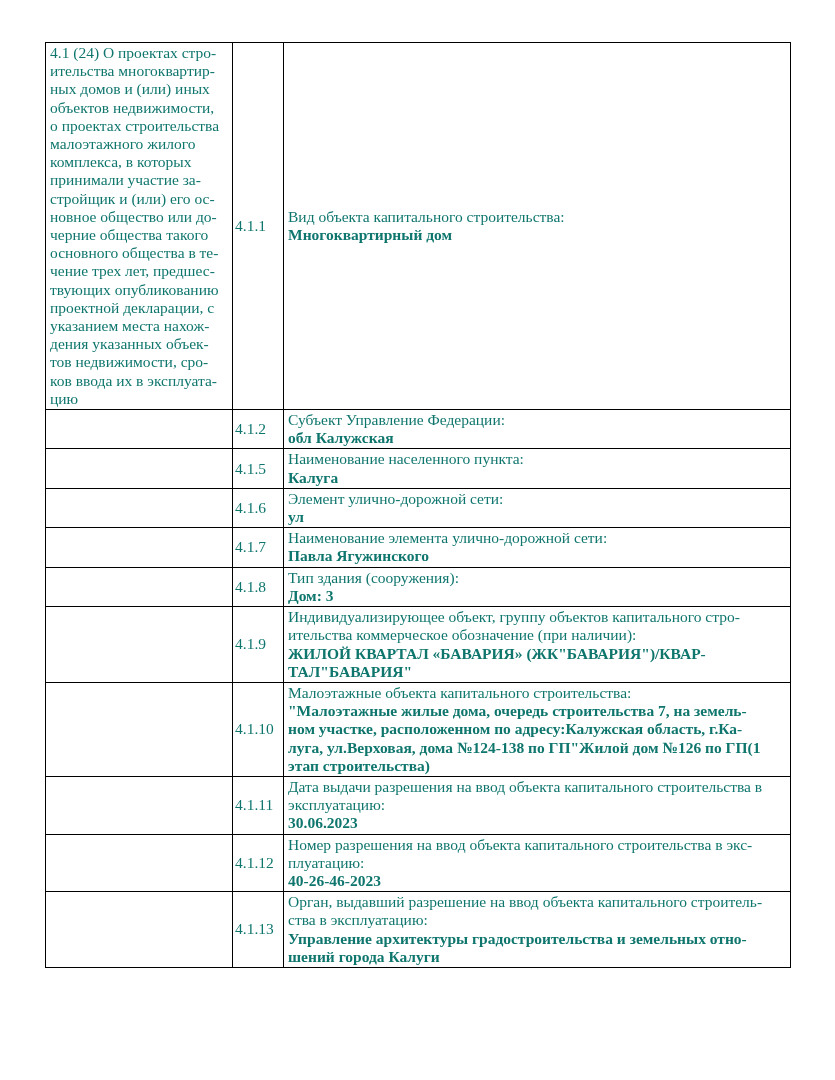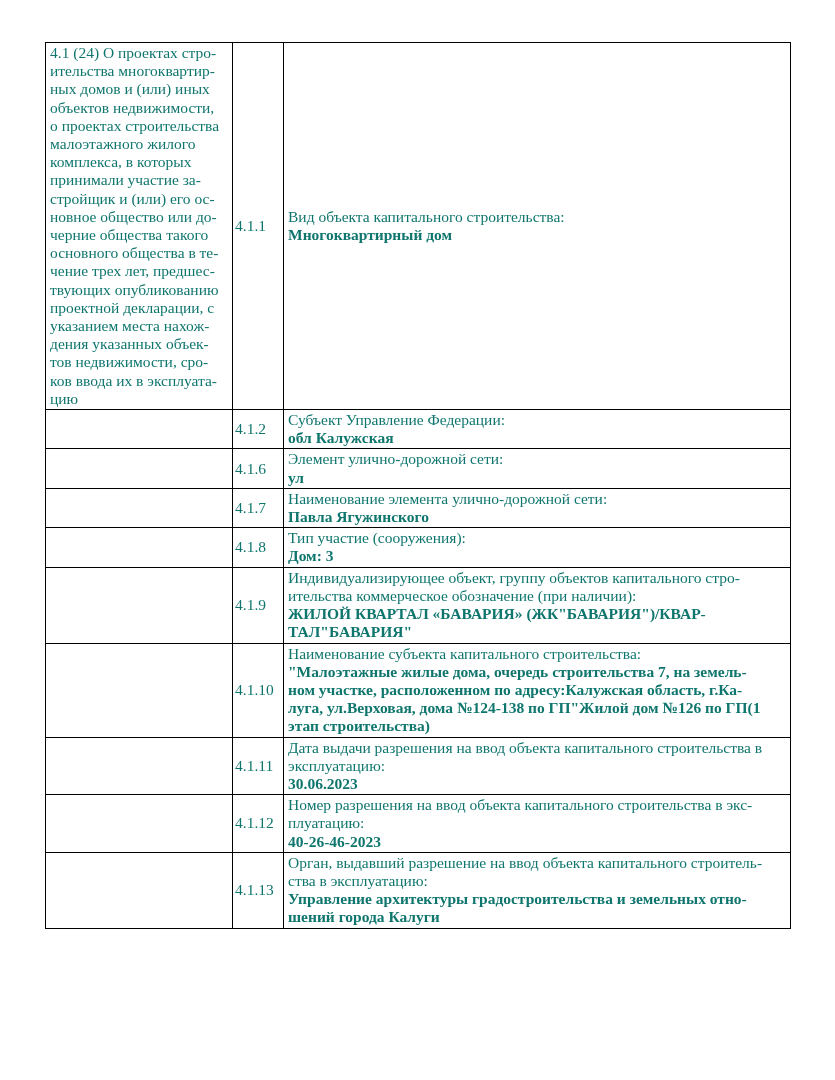--- a/index.html
+++ b/index.html
@@ -88,57 +88,65 @@
         <tr>
           <td class="cell-desc"></td>
           <td class="cell-num">4.1.2</td>
           <td class="cell-content">
             <div class="row-label preline">Субъект Управление Федерации:</div>
             <div class="row-value preline">обл Калужская</div>
           </td>
         </tr>
         <tr>
           <td class="cell-desc"></td>
+          <td class="cell-num">4.1.5</td>
+          <td class="cell-content">
+            <div class="row-label preline">Наименование населенного пункта:</div>
+            <div class="row-value preline">Калуга</div>
+          </td>
+        </tr>
+        <tr>
+          <td class="cell-desc"></td>
           <td class="cell-num">4.1.6</td>
           <td class="cell-content">
             <div class="row-label preline">Элемент улично-дорожной сети:</div>
             <div class="row-value preline">ул</div>
           </td>
         </tr>
         <tr>
           <td class="cell-desc"></td>
           <td class="cell-num">4.1.7</td>
           <td class="cell-content">
             <div class="row-label preline">Наименование элемента улично-дорожной сети:</div>
             <div class="row-value preline">Павла Ягужинского</div>
           </td>
         </tr>
         <tr>
           <td class="cell-desc"></td>
           <td class="cell-num">4.1.8</td>
           <td class="cell-content">
-            <div class="row-label preline">Тип участие (сооружения):</div>
+            <div class="row-label preline">Тип здания (сооружения):</div>
             <div class="row-value preline">Дом: 3</div>
           </td>
         </tr>
         <tr>
           <td class="cell-desc"></td>
           <td class="cell-num">4.1.9</td>
           <td class="cell-content">
             <div class="row-label preline">Индивидуализирующее объект, группу объектов капитального стро-
 ительства коммерческое обозначение (при наличии):</div>
             <div class="row-value preline">ЖИЛОЙ КВАРТАЛ «БАВАРИЯ» (ЖК"БАВАРИЯ")/КВАР-
 ТАЛ"БАВАРИЯ"</div>
           </td>
         </tr>
         <tr>
           <td class="cell-desc"></td>
           <td class="cell-num">4.1.10</td>
           <td class="cell-content">
-            <div class="row-label preline">Наименование субъекта капитального строительства:</div>
+            <div class="row-label preline">Малоэтажные объекта капитального строительства:</div>
             <div class="row-value preline">"Малоэтажные жилые дома, очередь строительства 7, на земель-
 ном участке, расположенном по адресу:Калужская область, г.Ка-
 луга, ул.Верховая, дома №124-138 по ГП"Жилой дом №126 по ГП(1
 этап строительства)</div>
           </td>
         </tr>
         <tr>
           <td class="cell-desc"></td>
           <td class="cell-num">4.1.11</td>
           <td class="cell-content">

